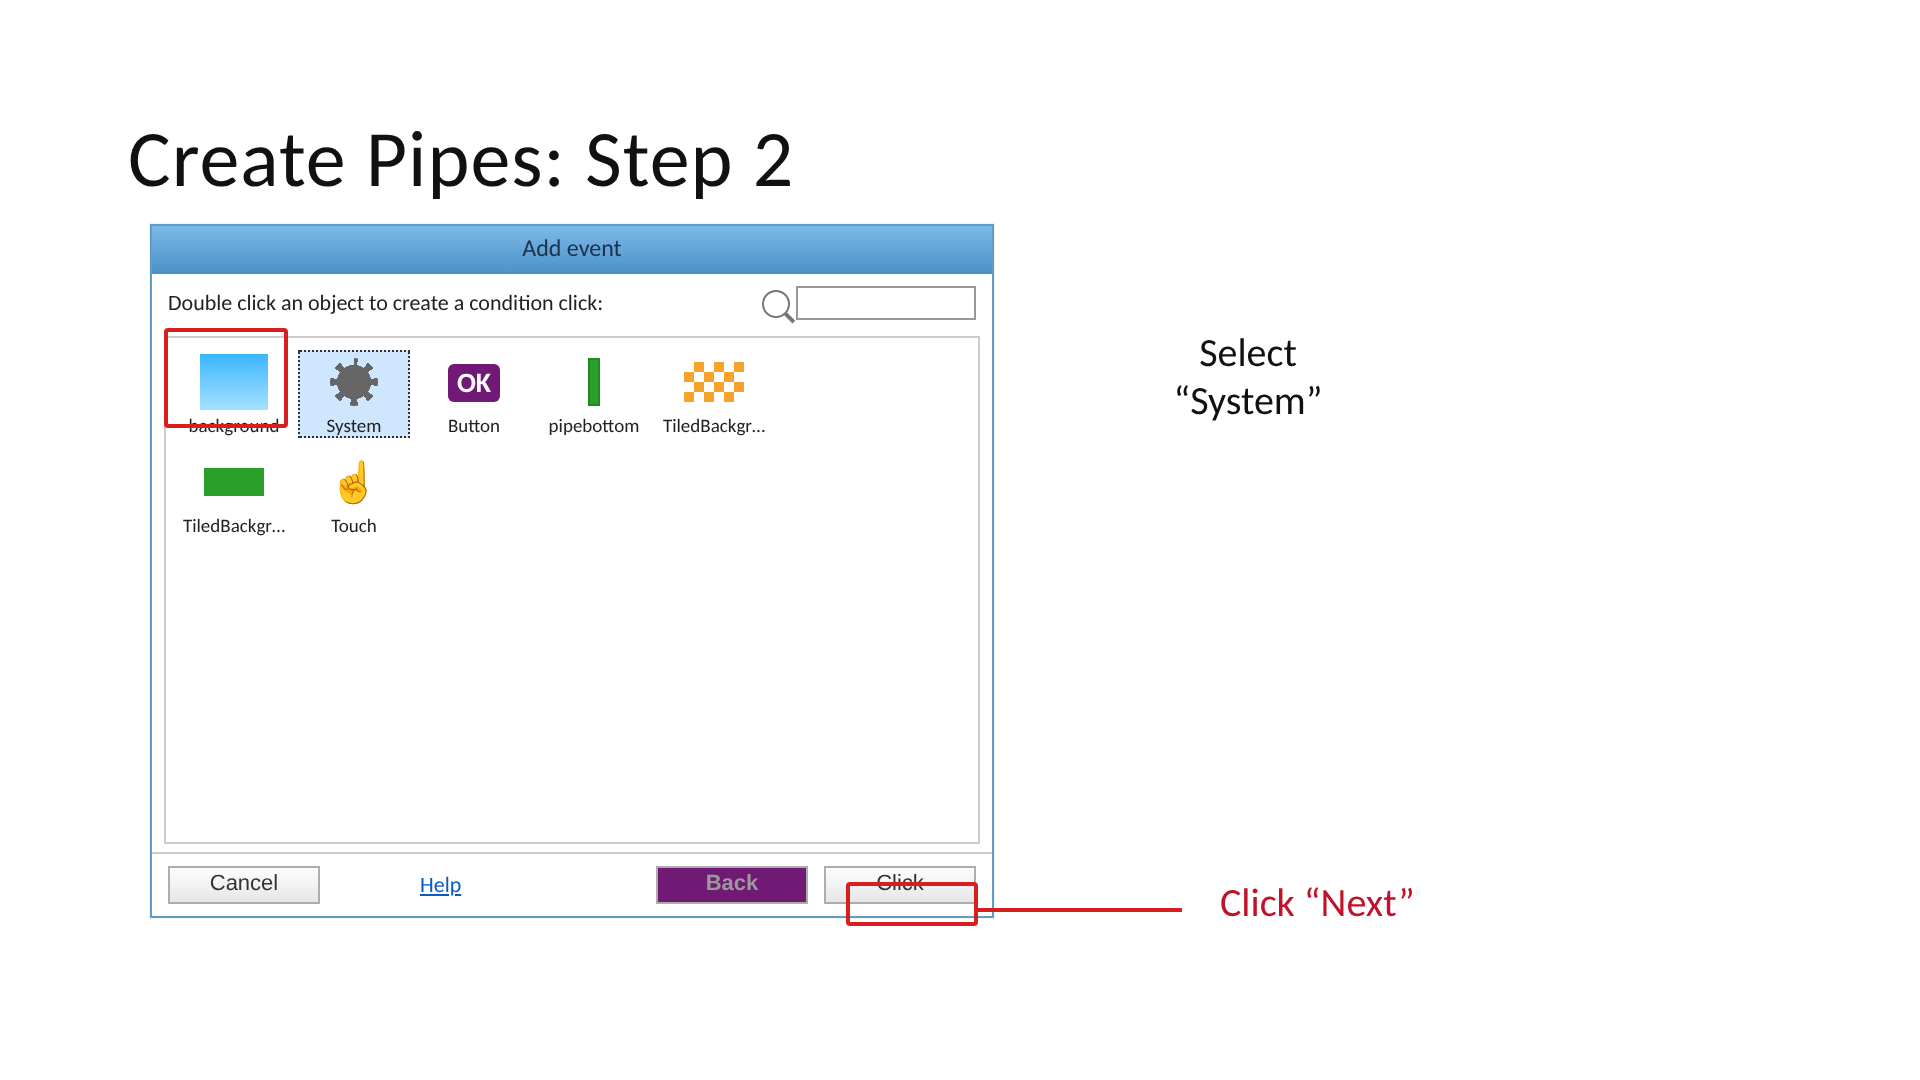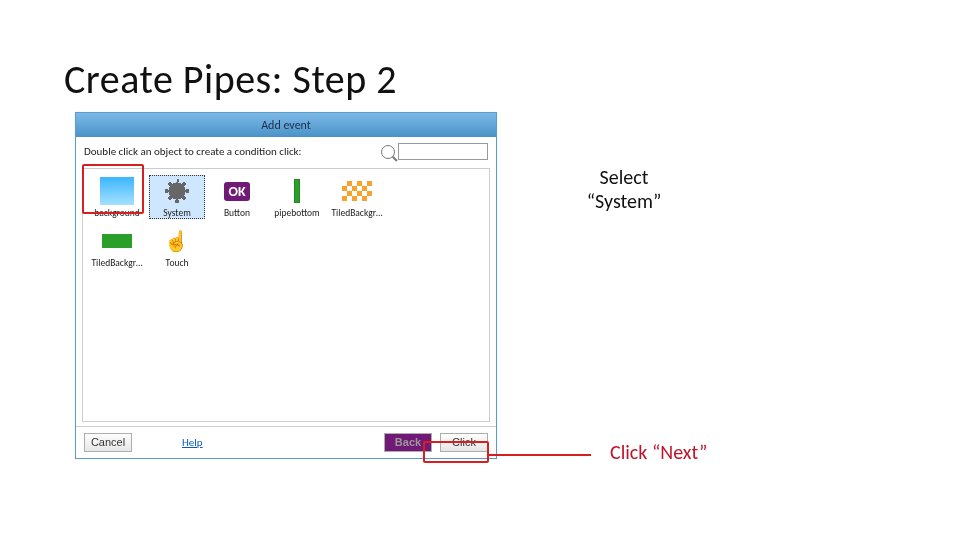--- a/index.html
+++ b/index.html
@@ -186,21 +186,21 @@
     border-top: 1px solid #ccc;
     padding: 6px 8px;
     display: flex;
     align-items: center;
     gap: 8px;
     font-size: 11px;
   }
   .btn {
     font: 11px/1 "Segoe UI", Arial, sans-serif;
     padding: 3px 0;
-    width: 48px;
+    width: 76px;
     text-align: center;
     border: 1px solid #adadad;
     background: linear-gradient(#fefefe,#e6e6e6);
     color:#333;
     cursor: pointer;
   }
   .btn[disabled] {
     color:#9a9a9a;
     background:#701a75;
     font-weight:bold;

